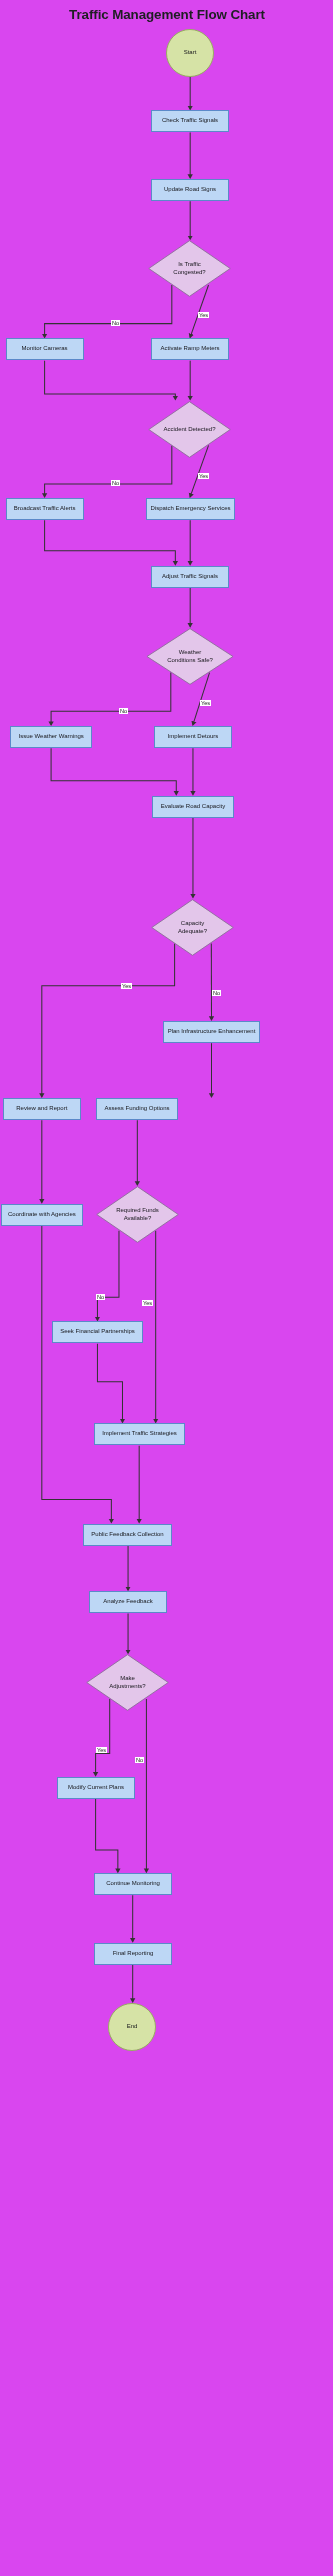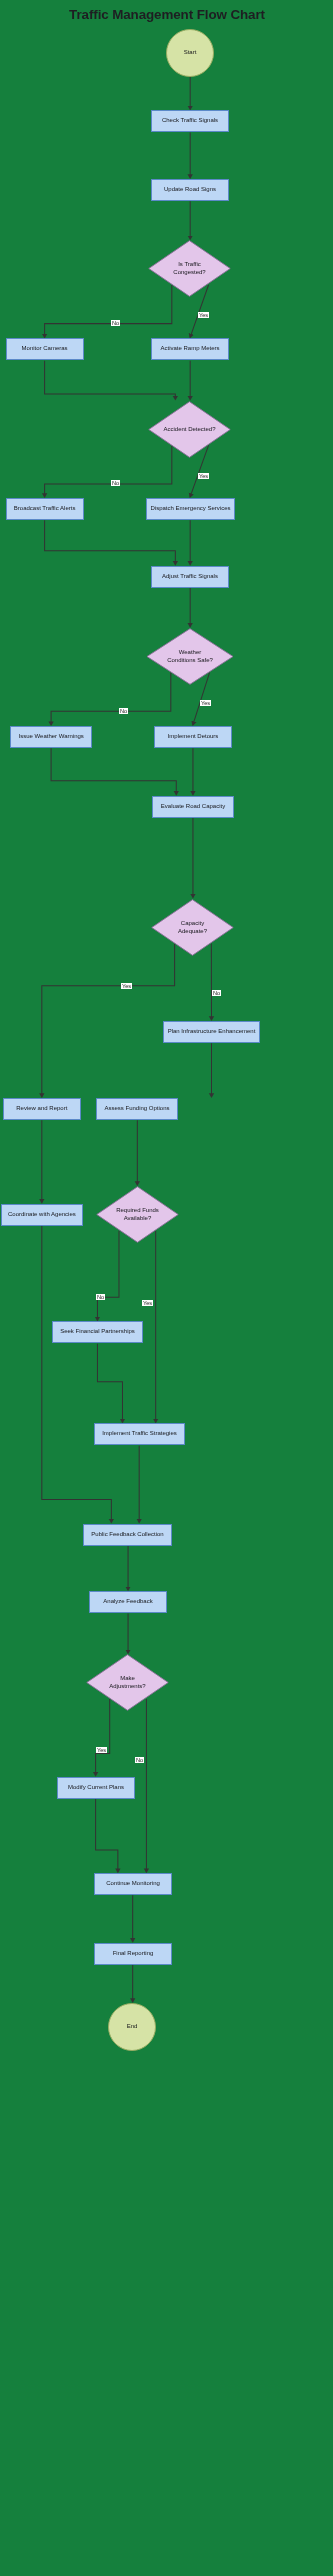--- a/index.html
+++ b/index.html
@@ -8,21 +8,21 @@
     background: #ffffff;
     width: 334px;
     height: 2576px;
     font-family: "Liberation Sans", sans-serif;
   }
   #chart-root {
     position: relative;
     width: 334px;
     height: 2576px;
     overflow: hidden;
-    background: #15803d;
+    background: #d946ef;
   }
   #title {
     position: absolute;
     left: 0; top: 7.4px;
     width: 334px;
     text-align: center;
     font-size: 13.4px;
     font-weight: bold;
     color: #1e1e22;
     letter-spacing: -0.1px;

